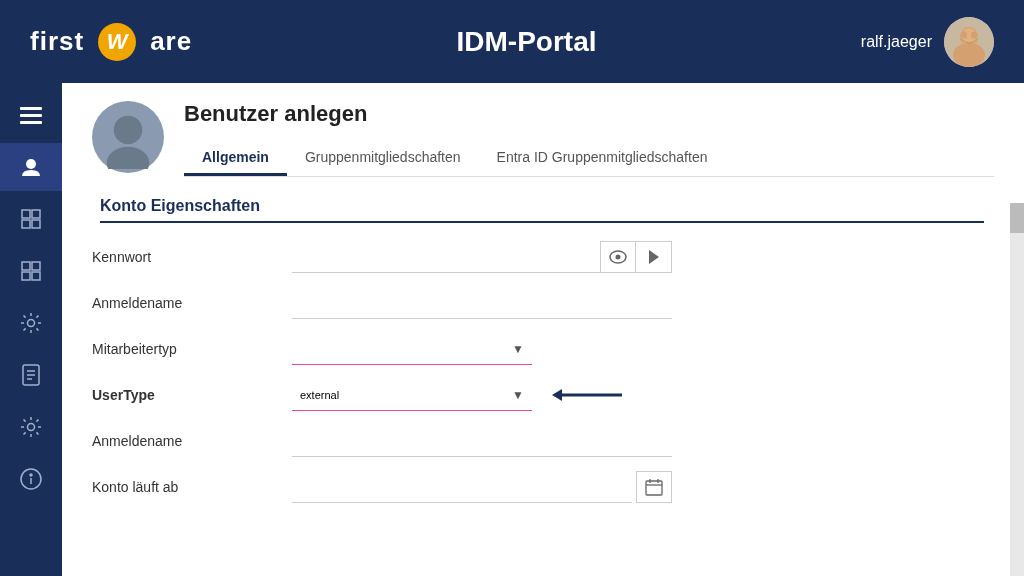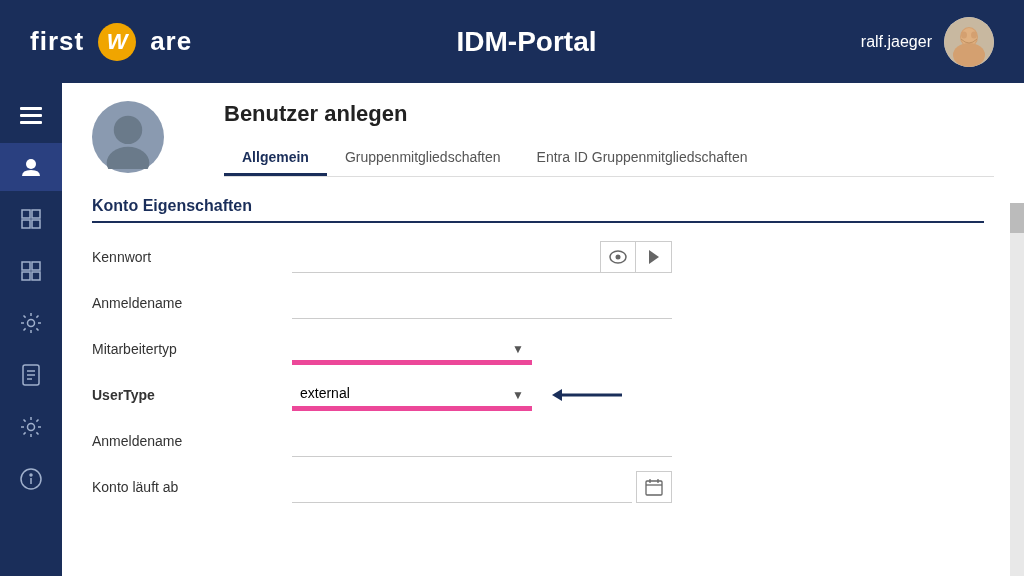--- a/index.html
+++ b/index.html
@@ -117,21 +117,20 @@
       border-radius: 50%;
       background: #8a9ab0;
       display: flex;
       align-items: center;
       justify-content: center;
       flex-shrink: 0;
     }
     .user-avatar-large svg { width: 64px; height: 64px; }
     .page-header-right {
       flex: 1;
-      margin-left: 40px;
     }
     .page-title {
       font-size: 22px;
       font-weight: bold;
       color: #222;
       margin-bottom: 14px;
     }
     .tabs {
       display: flex;
       gap: 0;
@@ -173,20 +172,21 @@
       overflow-y: auto;
       height: calc(493px - 120px);
     }
     .section-title {
       font-size: 16px;
       font-weight: bold;
       color: #1a2e5a;
       border-bottom: 2px solid #1a2e5a;
       padding-bottom: 6px;
       margin-bottom: 18px;
+      margin-left: 8px;
     }
     .form-row {
       display: flex;
       align-items: center;
       margin-bottom: 14px;
       gap: 0;
     }
     .form-label {
       width: 200px;
       font-size: 14px;
@@ -223,23 +223,23 @@
       align-items: center;
       justify-content: center;
       cursor: pointer;
       font-size: 16px;
       color: #666;
     }
     .select-field {
       width: 240px;
       height: 32px;
       border: none;
-      border-bottom: 5px solid #ec4899;
+      border-bottom: 1px solid #ec4899;
       background: transparent;
-      font-size: 14px;
+      font-size: 11px;
       padding: 4px 8px;
       appearance: none;
       -webkit-appearance: none;
       cursor: pointer;
     }
     .select-wrapper {
       position: relative;
       width: 240px;
       display: inline-block;
     }

